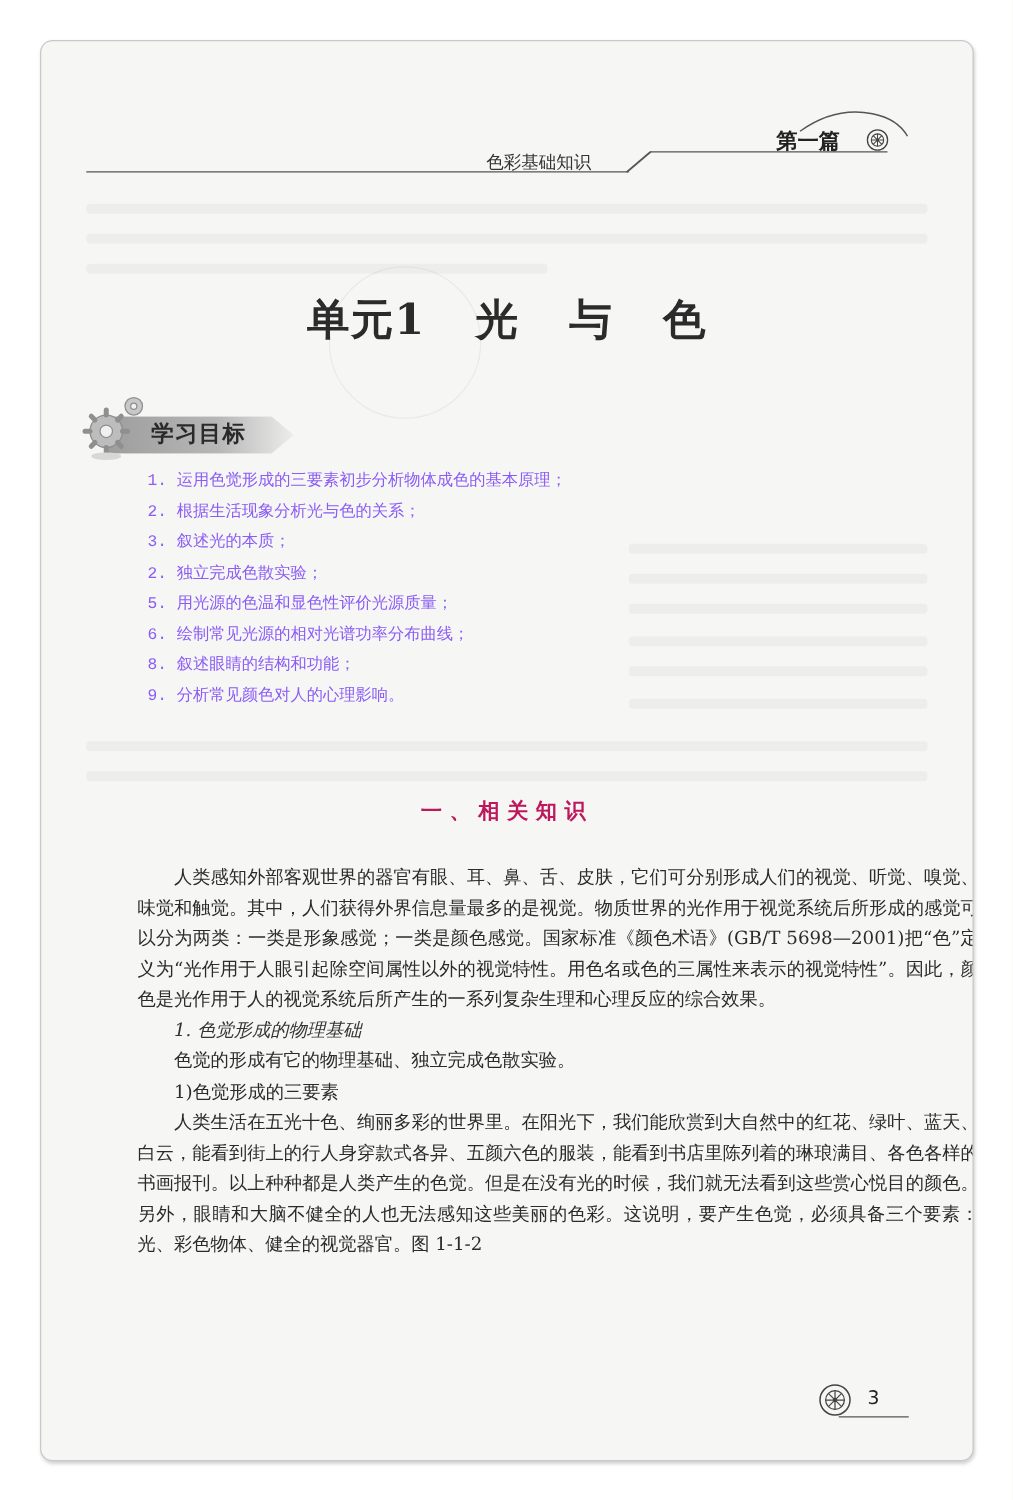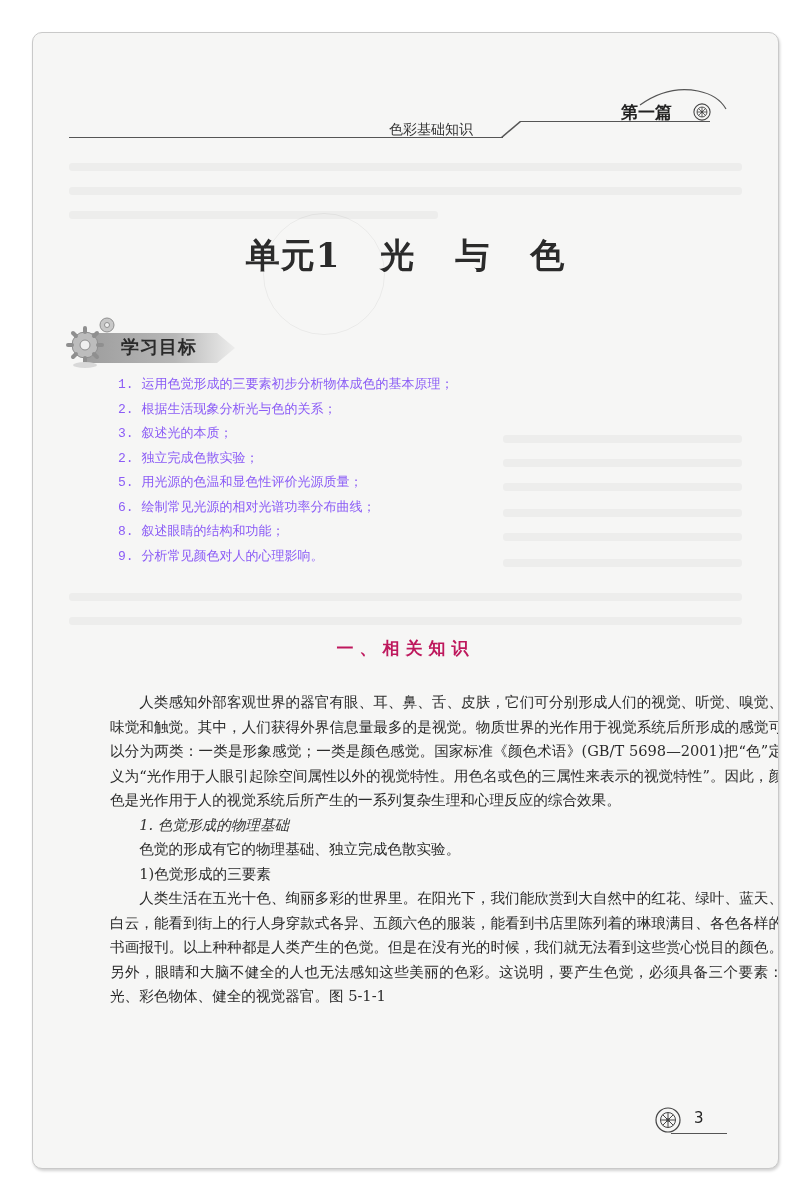--- a/index.html
+++ b/index.html
@@ -204,21 +204,21 @@
     <li>9. 分析常见颜色对人的心理影响。</li>
   </ul>
 
   <div class="section-heading">一、相关知识</div>
 
   <div class="body-text">
     <p class="indent">人类感知外部客观世界的器官有眼、耳、鼻、舌、皮肤，它们可分别形成人们的视觉、听觉、嗅觉、味觉和触觉。其中，人们获得外界信息量最多的是视觉。物质世界的光作用于视觉系统后所形成的感觉可以分为两类：一类是形象感觉；一类是颜色感觉。国家标准《颜色术语》(GB/T 5698—2001)把“色”定义为“光作用于人眼引起除空间属性以外的视觉特性。用色名或色的三属性来表示的视觉特性”。因此，颜色是光作用于人的视觉系统后所产生的一系列复杂生理和心理反应的综合效果。</p>
     <p class="sub-heading">1. 色觉形成的物理基础</p>
     <p class="indent">色觉的形成有它的物理基础、独立完成色散实验。</p>
     <p class="indent">1)色觉形成的三要素</p>
-    <p class="indent">人类生活在五光十色、绚丽多彩的世界里。在阳光下，我们能欣赏到大自然中的红花、绿叶、蓝天、白云，能看到街上的行人身穿款式各异、五颜六色的服装，能看到书店里陈列着的琳琅满目、各色各样的书画报刊。以上种种都是人类产生的色觉。但是在没有光的时候，我们就无法看到这些赏心悦目的颜色。另外，眼睛和大脑不健全的人也无法感知这些美丽的色彩。这说明，要产生色觉，必须具备三个要素：光、彩色物体、健全的视觉器官。图 5-1-1</p>
+    <p class="indent">人类生活在五光十色、绚丽多彩的世界里。在阳光下，我们能欣赏到大自然中的红花、绿叶、蓝天、白云，能看到街上的行人身穿款式各异、五颜六色的服装，能看到书店里陈列着的琳琅满目、各色各样的书画报刊。以上种种都是人类产生的色觉。但是在没有光的时候，我们就无法看到这些赏心悦目的颜色。另外，眼睛和大脑不健全的人也无法感知这些美丽的色彩。这说明，要产生色觉，必须具备三个要素：光、彩色物体、健全的视觉器官。图 1-1-2</p>
   </div>
 
   <svg class="footer-emblem" viewBox="0 0 26 26">
     <circle cx="13" cy="13" r="12" fill="none" stroke="#444" stroke-width="1.2"></circle>
     <circle cx="13" cy="13" r="7.5" fill="none" stroke="#444" stroke-width="1"></circle>
     <circle cx="13" cy="13" r="1.8" fill="#444"></circle>
     <g stroke="#444" stroke-width="1">
       <line x1="13" y1="5.5" x2="13" y2="20.5"></line>
       <line x1="5.5" y1="13" x2="20.5" y2="13"></line>
       <line x1="7.7" y1="7.7" x2="18.3" y2="18.3"></line>

